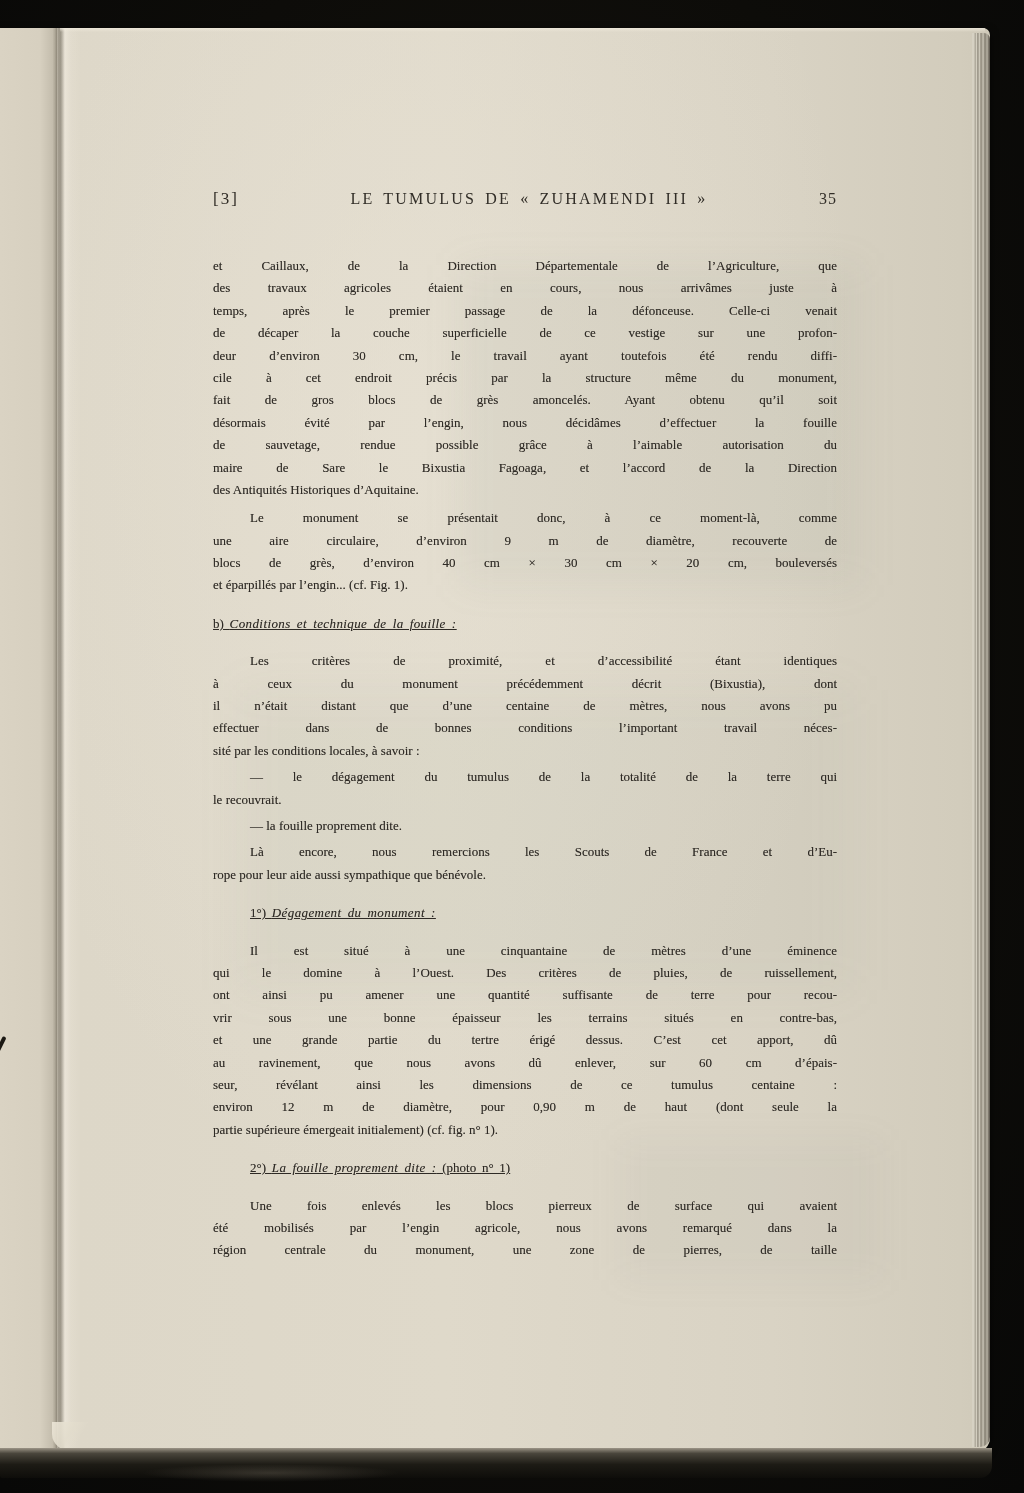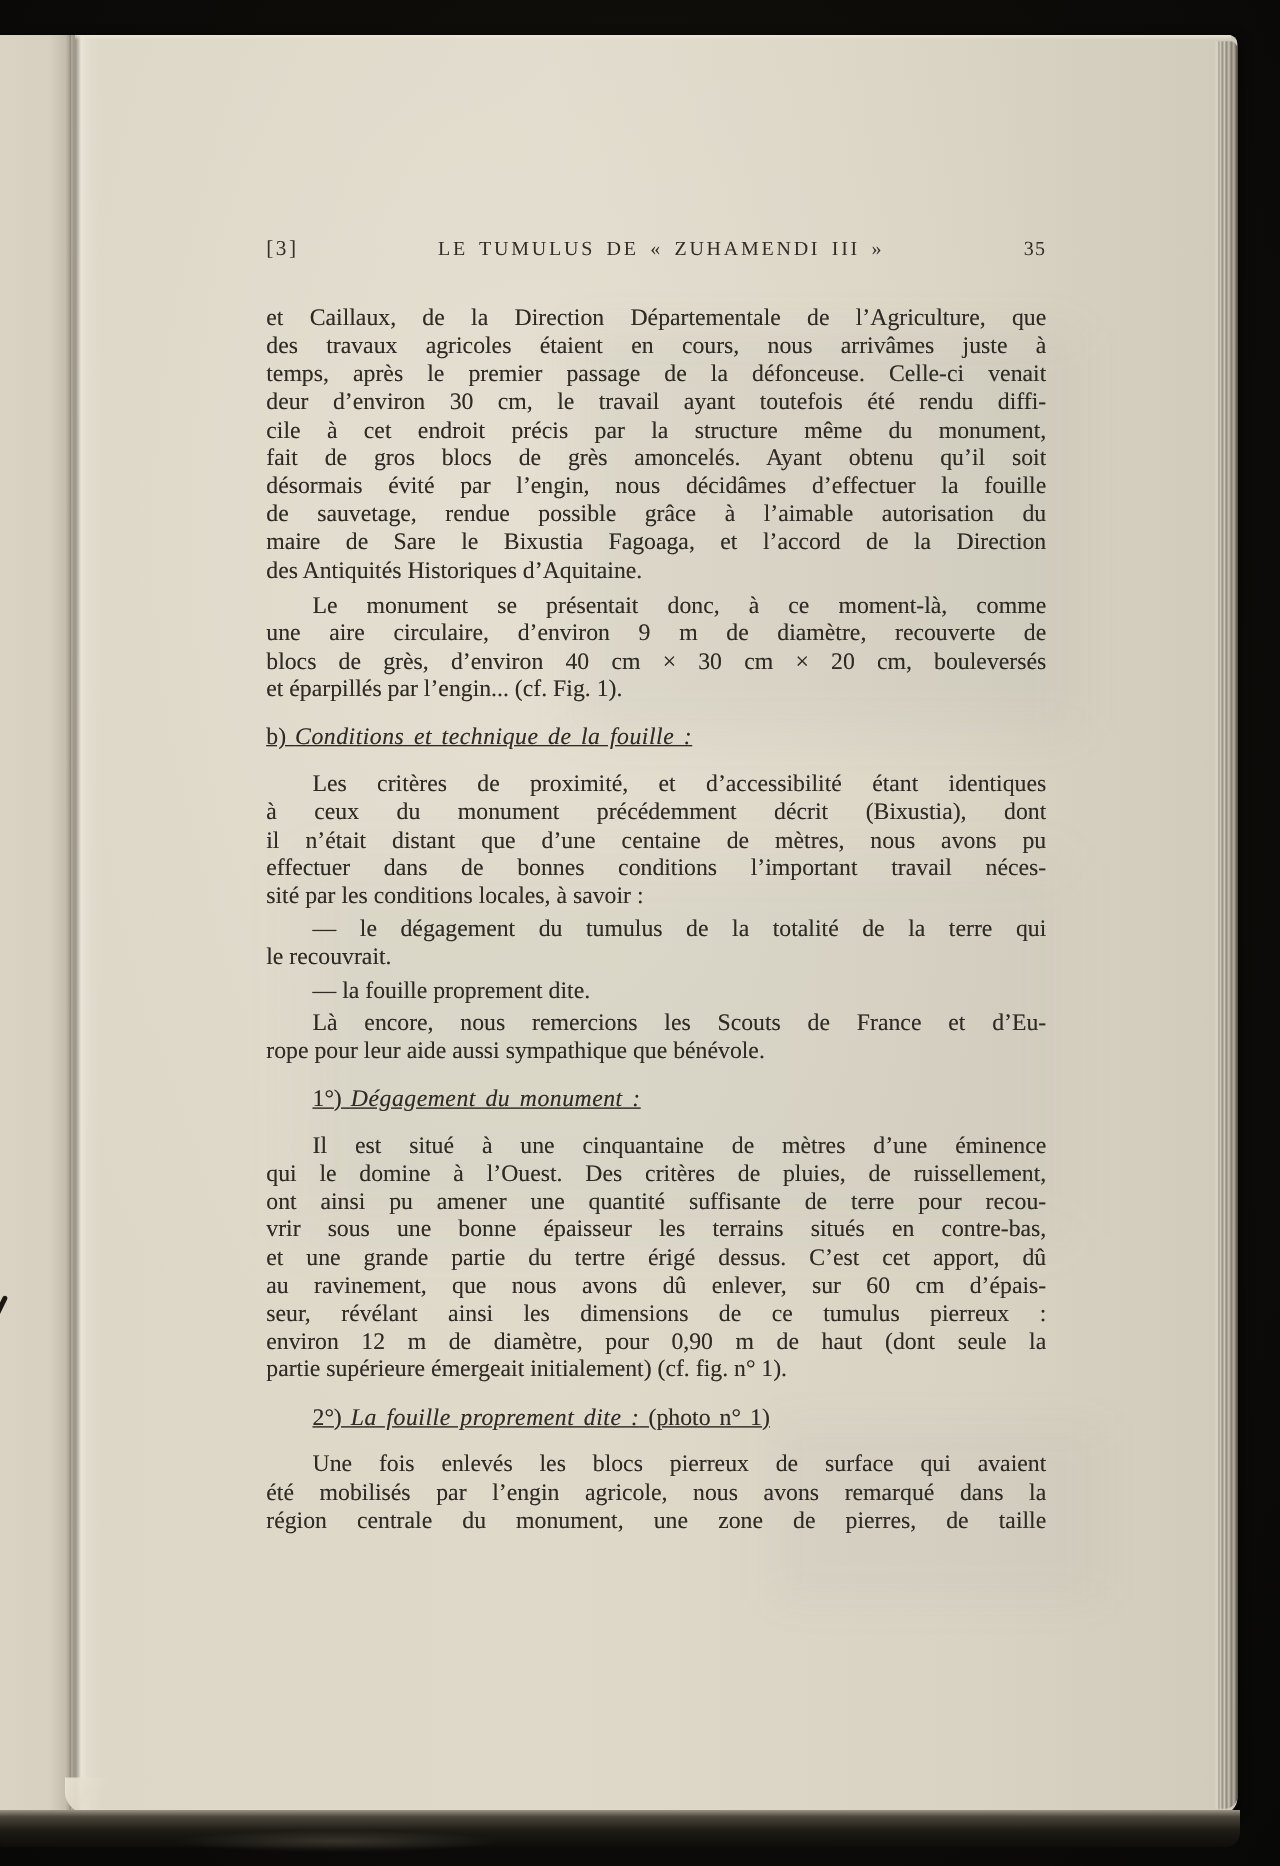--- a/index.html
+++ b/index.html
@@ -155,24 +155,24 @@
     letter-spacing: 2.2px;
     word-spacing: 3px;
   }
   .running-header .pagenum {
     font-size: 16px;
     letter-spacing: 1px;
   }
   .text-column {
     position: absolute;
     left: 213px;
-    top: 238px;
+    top: 249px;
     width: 624px;
     color: #2e2a25;
-    font-size: 19px;
+    font-size: 13px;
     line-height: 22.4px;
     text-shadow: 0 0 0.5px rgba(46,42,37,0.4);
   }
   .block.para { margin: 6px 0 0; }
   .block.para.gap-small { margin-top: 4px; }
   .block.heading {
     margin: 16px 0 15px;
     word-spacing: 2.5px;
     text-decoration: underline;
   }
@@ -208,20 +208,21 @@
     <span class="bracket">[3]</span>
     <span class="title">LE TUMULUS DE « ZUHAMENDI III »</span>
     <span class="pagenum">35</span>
   </div>
 
   <div class="text-column" id="text-column">
       <div class="block para">
         <div class="line">et Caillaux, de la Direction Départementale de l’Agriculture, que</div>
         <div class="line">des travaux agricoles étaient en cours, nous arrivâmes juste à</div>
         <div class="line">temps, après le premier passage de la défonceuse. Celle-ci venait</div>
+        <div class="line">de décaper la couche superficielle de ce vestige sur une profon-</div>
         <div class="line">deur d’environ 30 cm, le travail ayant toutefois été rendu diffi-</div>
         <div class="line">cile à cet endroit précis par la structure même du monument,</div>
         <div class="line">fait de gros blocs de grès amoncelés. Ayant obtenu qu’il soit</div>
         <div class="line">désormais évité par l’engin, nous décidâmes d’effectuer la fouille</div>
         <div class="line">de sauvetage, rendue possible grâce à l’aimable autorisation du</div>
         <div class="line">maire de Sare le Bixustia Fagoaga, et l’accord de la Direction</div>
         <div class="line last">des Antiquités Historiques d’Aquitaine.</div>
       </div>
       <div class="block para">
         <div class="line first-indent">Le monument se présentait donc, à ce moment-là, comme</div>
@@ -249,21 +250,21 @@
         <div class="line last">rope pour leur aide aussi sympathique que bénévole.</div>
       </div>
       <div class="block heading indent"><span>1°) </span><span class="it">Dégagement du monument :</span></div>
       <div class="block para">
         <div class="line first-indent">Il est situé à une cinquantaine de mètres d’une éminence</div>
         <div class="line">qui le domine à l’Ouest. Des critères de pluies, de ruissellement,</div>
         <div class="line">ont ainsi pu amener une quantité suffisante de terre pour recou-</div>
         <div class="line">vrir sous une bonne épaisseur les terrains situés en contre-bas,</div>
         <div class="line">et une grande partie du tertre érigé dessus. C’est cet apport, dû</div>
         <div class="line">au ravinement, que nous avons dû enlever, sur 60 cm d’épais-</div>
-        <div class="line">seur, révélant ainsi les dimensions de ce tumulus pierreux :</div>
+        <div class="line">seur, révélant ainsi les dimensions de ce tumulus centaine :</div>
         <div class="line">environ 12 m de diamètre, pour 0,90 m de haut (dont seule la</div>
         <div class="line last">partie supérieure émergeait initialement) (cf. fig. n° 1).</div>
       </div>
       <div class="block heading indent"><span>2°) </span><span class="it">La fouille proprement dite :</span><span> (photo n° 1)</span></div>
       <div class="block para">
         <div class="line first-indent">Une fois enlevés les blocs pierreux de surface qui avaient</div>
         <div class="line">été mobilisés par l’engin agricole, nous avons remarqué dans la</div>
         <div class="line">région centrale du monument, une zone de pierres, de taille</div>
       </div>
     </div>

